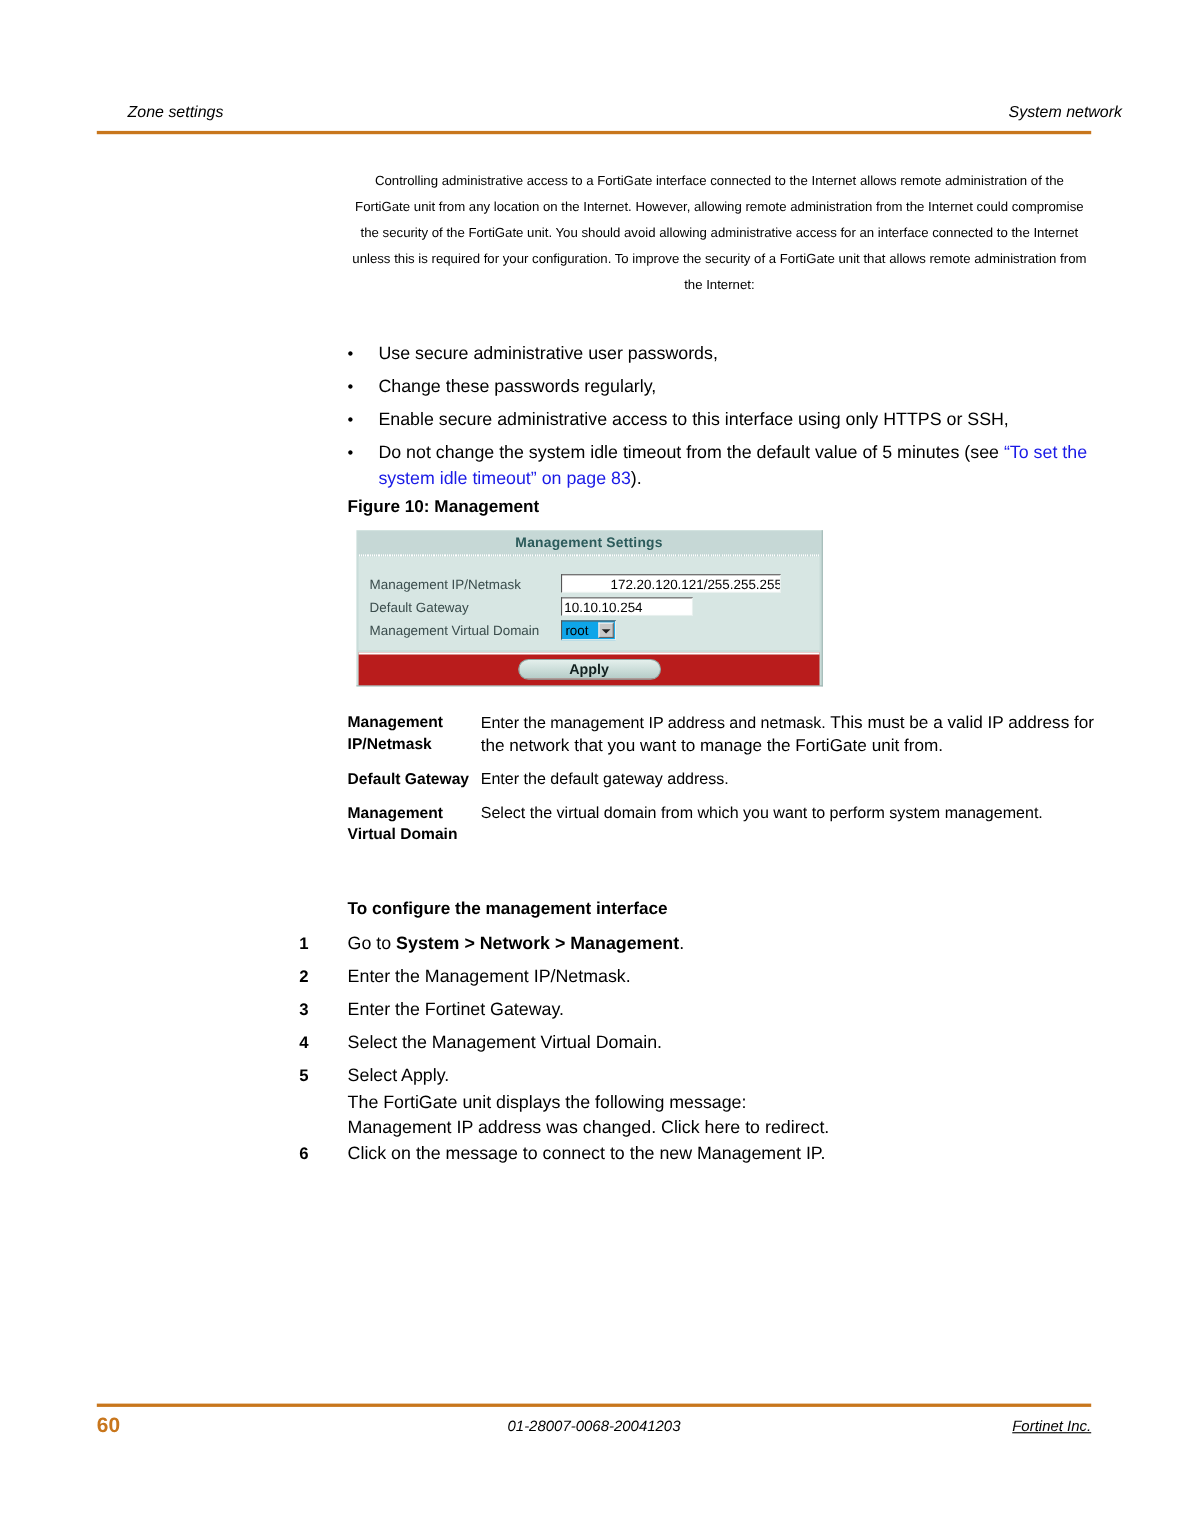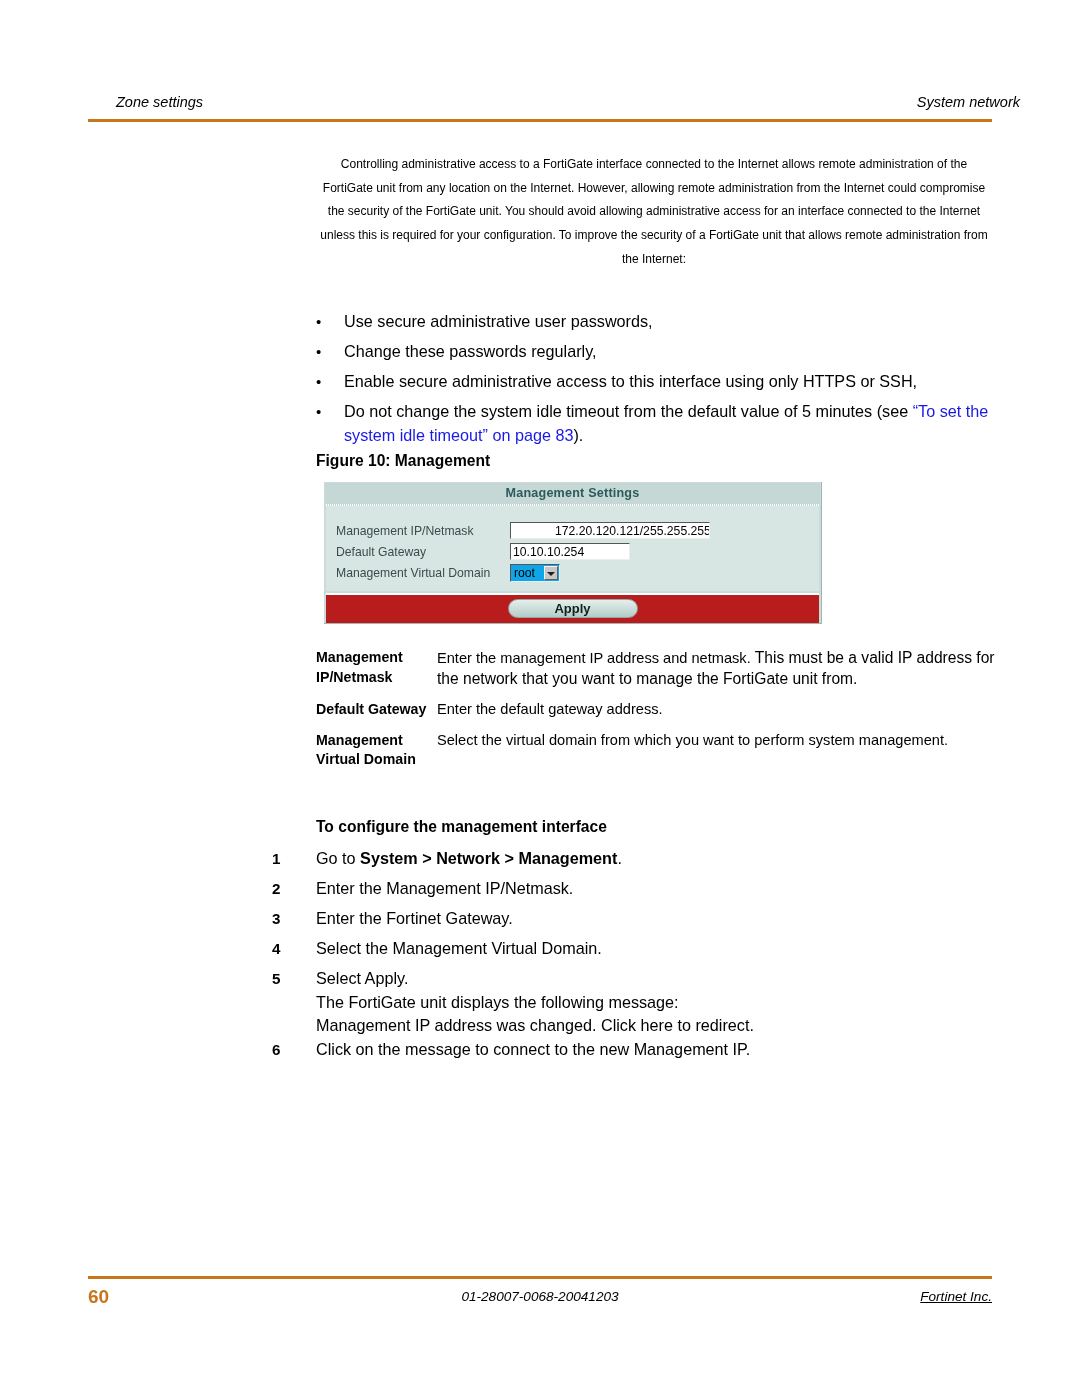--- a/index.html
+++ b/index.html
@@ -103,21 +103,21 @@
     font-size: 15.6px;
     font-weight: bold;
     color: #000;
   }
 
   
   .gui-figure {
     position: absolute;
     left: 324px;
     top: 482px;
-    width: 498px;
+    width: 424px;
     height: 142px;
     background: #c9dcd9;
     border-right: 1px solid #9fb6b3;
     border-bottom: 1px solid #9fb6b3;
     box-sizing: border-box;
   }
   .gui-titlebar {
     position: absolute;
     left: 1px;
     top: 1px;

